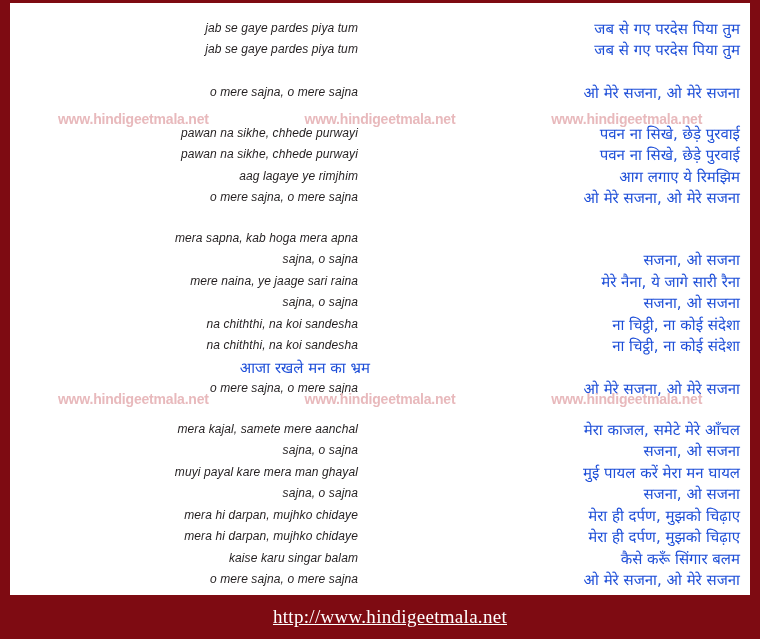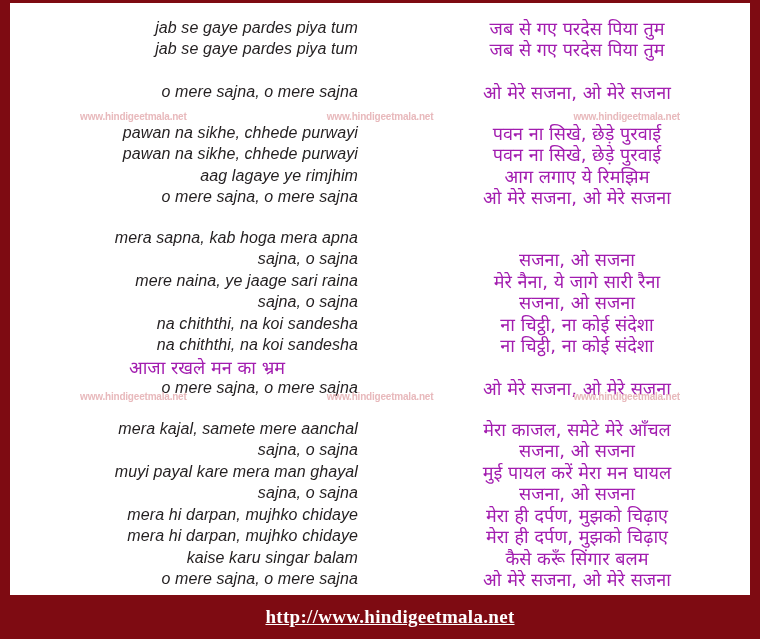--- a/index.html
+++ b/index.html
@@ -42,67 +42,67 @@
   }
   .line-row.spacer {
     height: 19px;
   }
   .col-latin {
     width: 370px;
     box-sizing: border-box;
     padding-right: 22px;
     text-align: right;
     font-style: italic;
-    font-size: 16px;
+    font-size: 12px;
     color: #231f20;
     white-space: nowrap;
     letter-spacing: 0.1px;
   }
   .col-deva {
     width: 360px;
     box-sizing: border-box;
     padding-left: 34px;
-    text-align: center;
-    font-size: 18px;
-    color: #a21caf;
+    text-align: right;
+    font-size: 15px;
+    color: #1d4ed8;
     white-space: nowrap;
     font-family: "DejaVu Sans", sans-serif;
   }
   .watermark-row {
     position: absolute;
     left: 0;
     width: 740px;
     height: 14px;
     display: flex;
     pointer-events: none;
   }
   .wm {
     flex: 1;
     text-align: center;
-    font-size: 10px;
+    font-size: 14px;
     font-weight: bold;
     color: #e8b9bc;
     letter-spacing: -0.2px;
     white-space: nowrap;
   }
   .footer {
     position: absolute;
     left: 0;
     bottom: 0;
     width: 760px;
     height: 44px;
     background: #7e0b12;
     display: flex;
     align-items: center;
     justify-content: center;
   }
   .footer-url {
     color: #ffffff;
     font-size: 19px;
-    font-weight: bold;
+    font-weight: normal;
     letter-spacing: 0.3px;
     font-family: "Liberation Serif", serif;
   }
 </style>
 </head>
 <body>
 
 <div class="page">
 
   <div class="lyrics-area">

